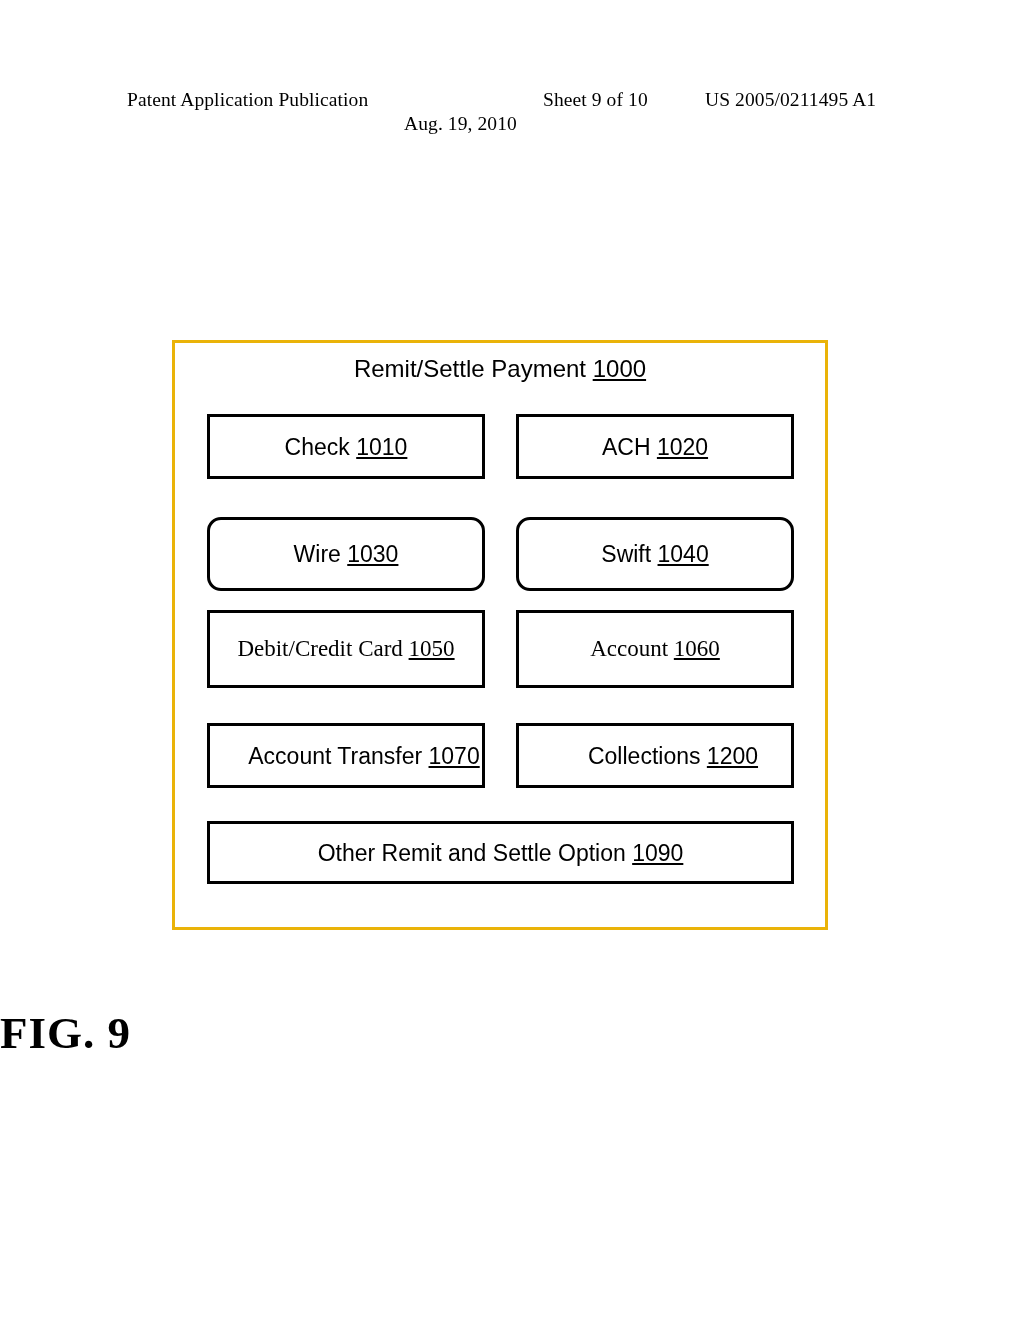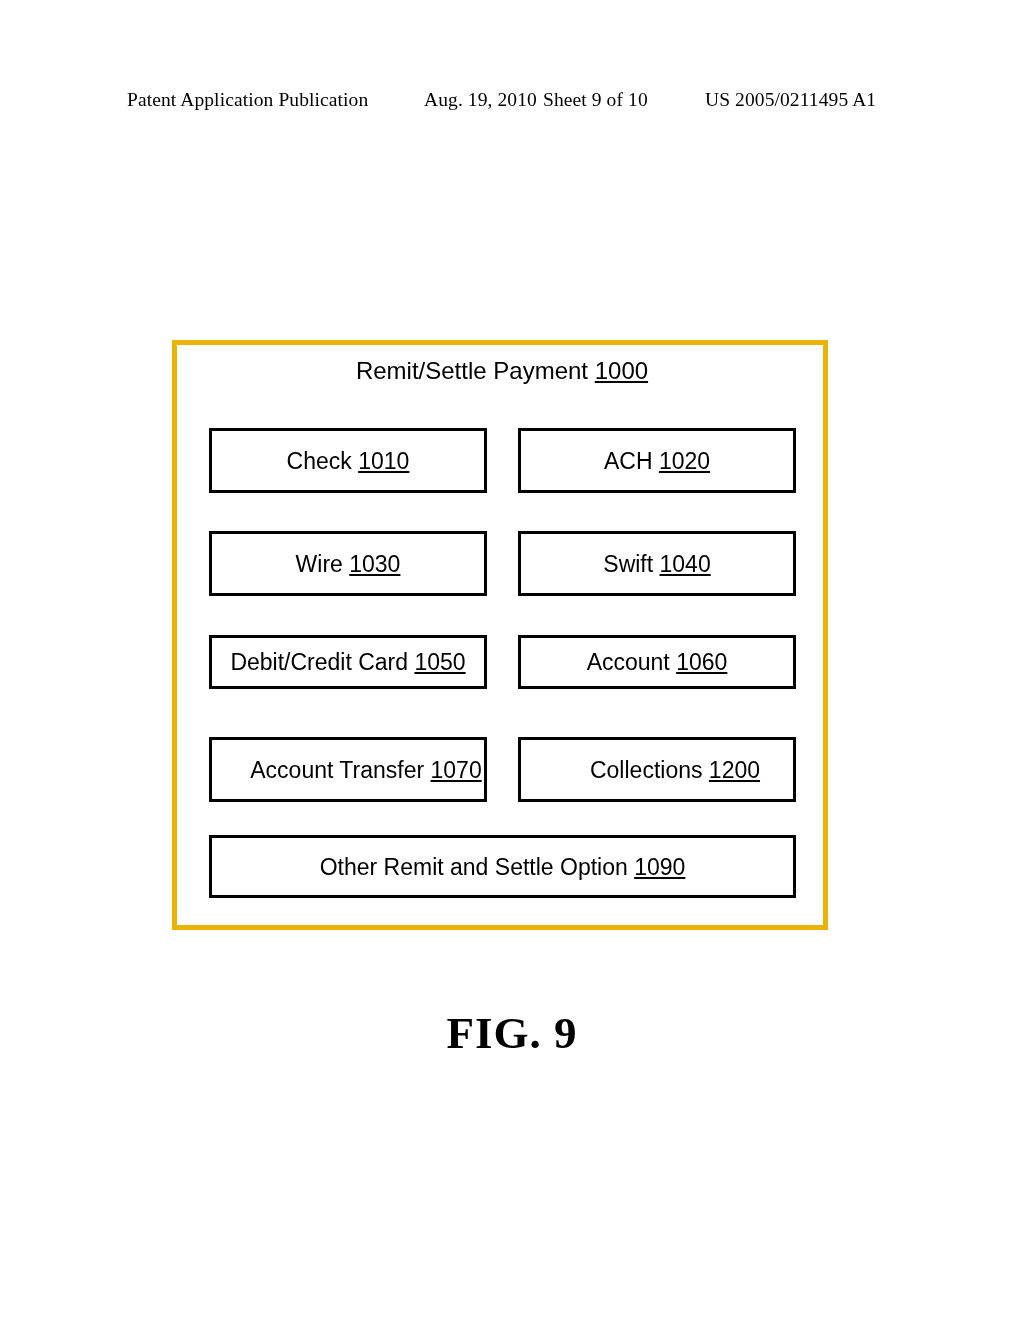--- a/index.html
+++ b/index.html
@@ -28,41 +28,41 @@
     font-size: 19.5px;
     letter-spacing: 0.1px;
     white-space: nowrap;
   }
   #page-header .hdr-seg {
     position: absolute;
     top: 0;
     line-height: 28px;
   }
   #hdr-pub     { left: 127px; }
-  #hdr-date    { left: 424px; }
+  #hdr-date    { left: 404px; margin-top: 24px; }
   #hdr-sheet   { left: 543px; }
   #hdr-patno   { left: 705px; }
 
   
   #figure-area {
     position: absolute;
     left: 0;
     top: 0;
     width: 1024px;
     height: 1320px;
   }
 
   
   #outer-box {
     position: absolute;
     left: 172px;
     top: 340px;
     width: 656px;
     height: 590px;
-    border: 5px solid #eab308;
+    border: 3px solid #eab308;
     box-sizing: border-box;
     background: #ffffff;
   }
 
   
   #diagram-title {
     position: absolute;
     left: 0;
     top: 11px;
     width: 650px;
@@ -74,53 +74,52 @@
 
   
   .node-box {
     position: absolute;
     border: 3px solid #000000;
     box-sizing: border-box;
     background: #ffffff;
     display: flex;
     align-items: center;
     justify-content: center;
-    margin-top: 12px;
   }
   .node-label {
     font-size: 23px;
     line-height: 28px;
     white-space: nowrap;
     text-align: center;
   }
 
   
   .col-left  { left: 32px;  width: 278px; }
   .col-right { left: 341px; width: 278px; }
   .col-wide  { left: 32px;  width: 587px; align-items: center; }
 
   .row-1 { top: 71px;  height: 65px; }
-  .row-2 { top: 174px; height: 65px; }
-  .row-3 { top: 278px; height: 54px; }
+  .row-2 { top: 174px; height: 74px; border-radius: 14px; }
+  .row-3 { top: 267px; height: 78px; font-family: Liberation Serif, serif; }
   .row-4 { top: 380px; height: 65px; padding-left: 36px; }
   .row-5 { top: 478px; height: 63px; }
 
   
   .ref-num {
     text-decoration: underline;
     text-underline-offset: 2px;
   }
 
   
   #fig-caption {
     position: absolute;
     left: 0;
     top: 1005px;
     width: 1024px;
-    text-align: center;
+    text-align: left;
     font-family: "Liberation Serif", serif;
     font-weight: bold;
     font-size: 45px;
     line-height: 56px;
     letter-spacing: 1px;
   }
 </style>
 </head>
 <body>
 

